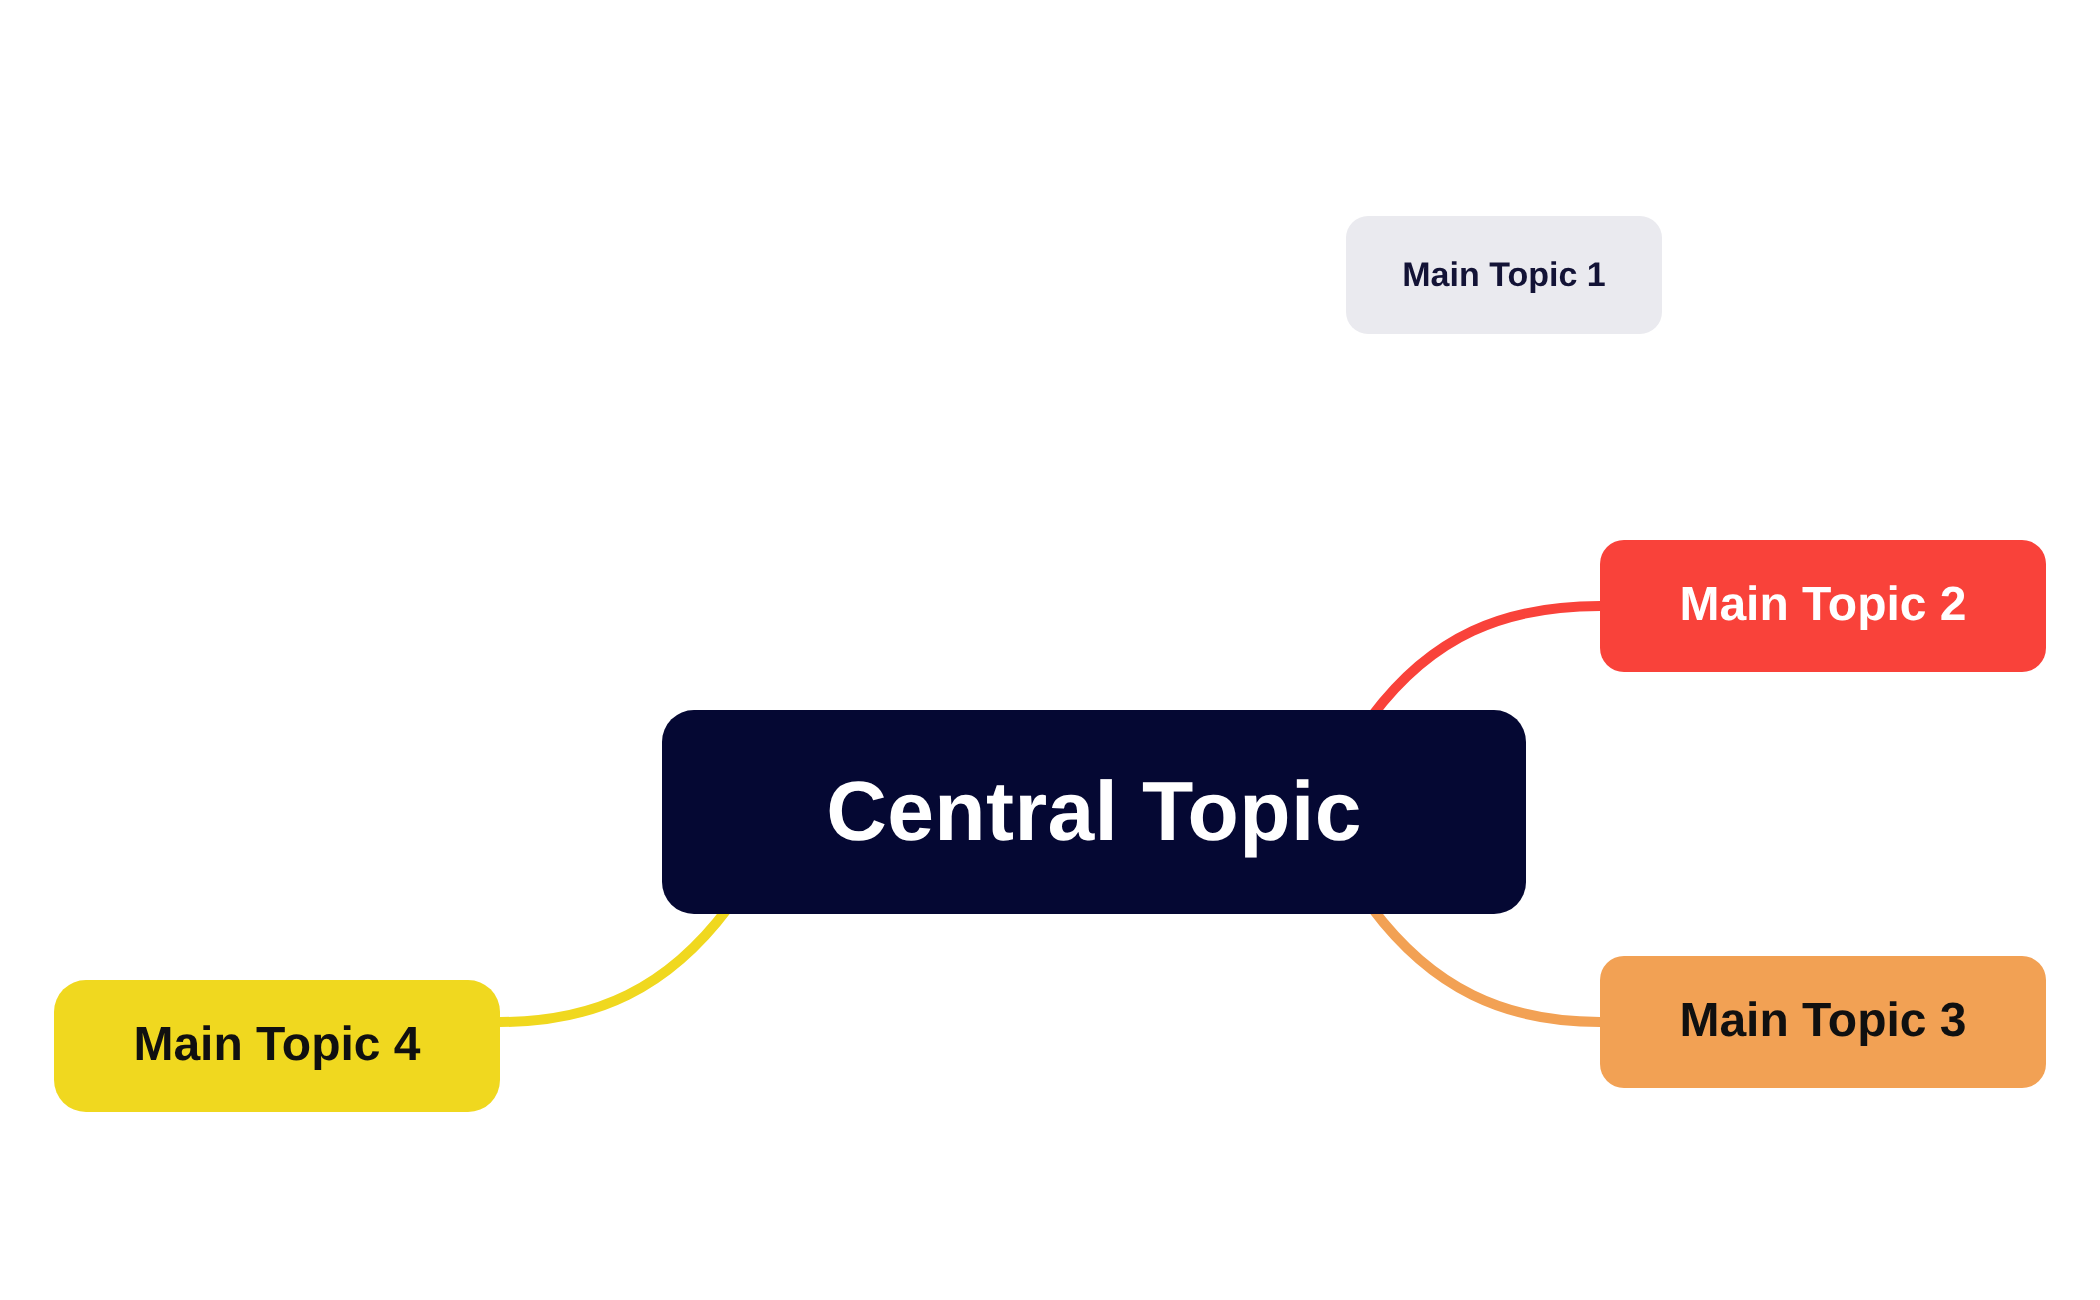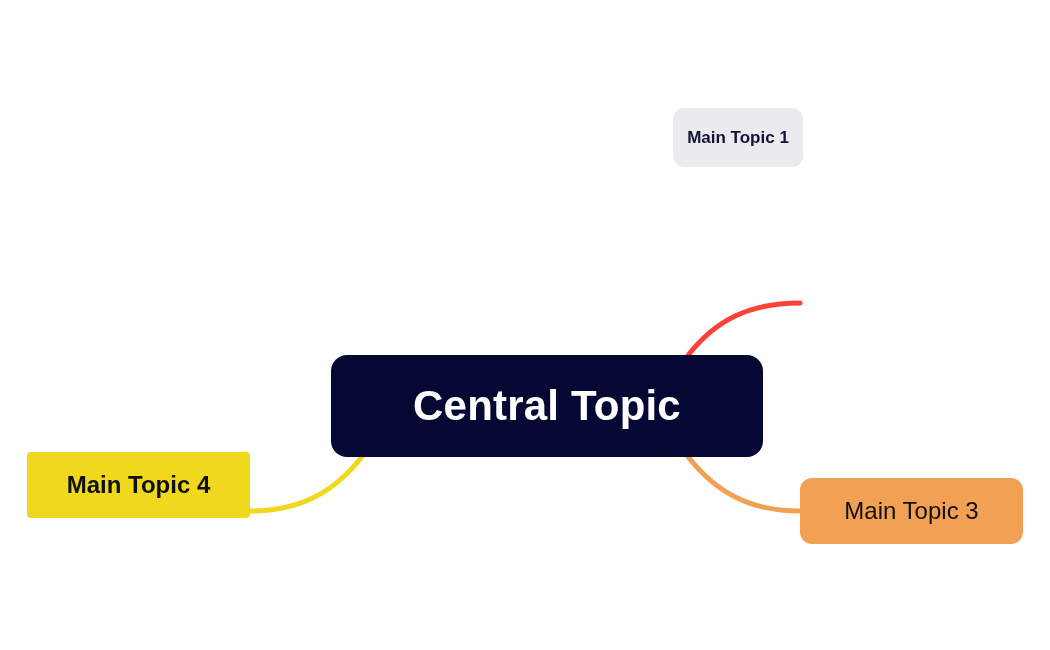--- a/index.html
+++ b/index.html
@@ -55,21 +55,21 @@
   #node-central .node-label {
     color: #ffffff;
     font-size: 42px;
     font-weight: 700;
     letter-spacing: 0.2px;
   }
   
   #node-topic-1 {
     left: 673px;
     top: 108px;
-    width: 130px;
+    width: 158px;
     height: 59px;
     background: #eaeaef;
     border-radius: 11px;
     z-index: 2;
   }
   #node-topic-1 .node-label {
     color: #131336;
     font-size: 17px;
     font-weight: 600;
   }
@@ -94,30 +94,30 @@
     top: 478px;
     width: 223px;
     height: 66px;
     background: #f2a154;
     border-radius: 12px;
     z-index: 2;
   }
   #node-topic-3 .node-label {
     color: #101010;
     font-size: 24px;
-    font-weight: 400;
+    font-weight: 700;
   }
   
   #node-topic-4 {
     left: 27px;
-    top: 452px;
+    top: 490px;
     width: 223px;
     height: 66px;
     background: #f0d81f;
-    border-radius: 4px;
+    border-radius: 16px;
     z-index: 2;
   }
   #node-topic-4 .node-label {
     color: #101010;
     font-size: 24px;
     font-weight: 700;
   }
 </style>
 </head>
 <body>
@@ -131,20 +131,23 @@
   </svg>
 
   <div class="node" id="node-central">
     <span class="node-label">Central Topic</span>
   </div>
 
   <div class="node" id="node-topic-1">
     <span class="node-label">Main Topic 1</span>
   </div>
 
+  <div class="node" id="node-topic-2">
+    <span class="node-label">Main Topic 2</span>
+  </div>
 
   <div class="node" id="node-topic-3">
     <span class="node-label">Main Topic 3</span>
   </div>
 
   <div class="node" id="node-topic-4">
     <span class="node-label">Main Topic 4</span>
   </div>
 
 </div>

